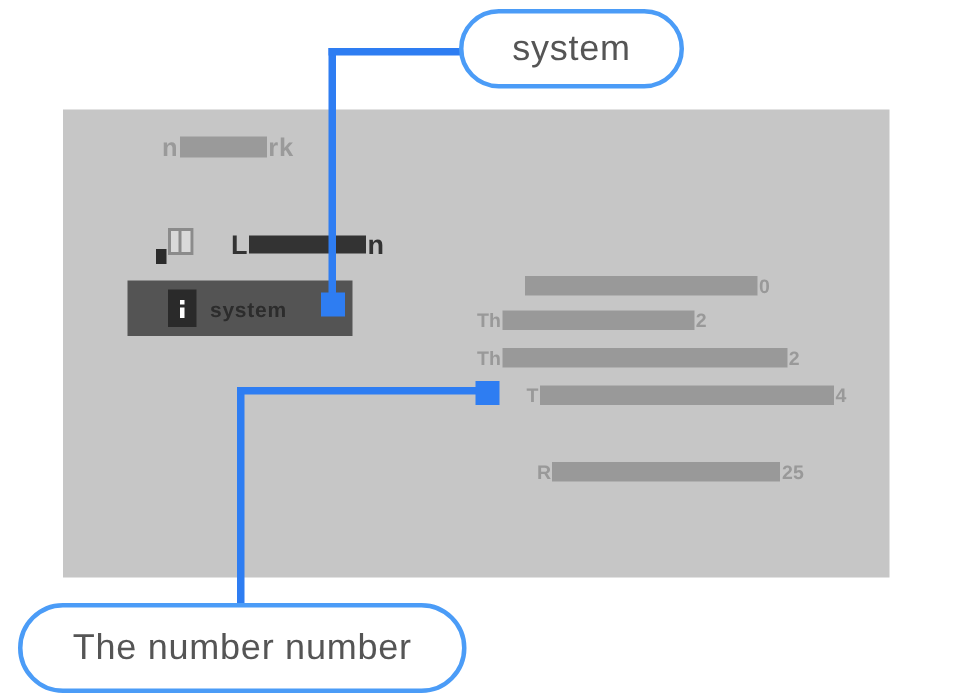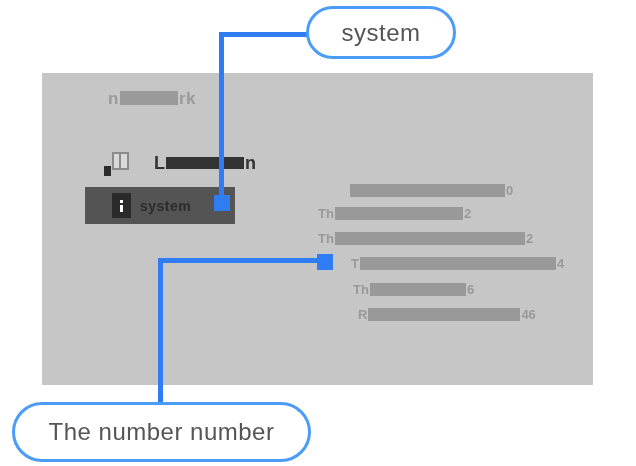--- a/index.html
+++ b/index.html
@@ -166,23 +166,22 @@
     </div>
 
     <div class="info-row ir-0"><span></span><span class="redact row-bar"></span><span>0</span></div>
 
     <div class="info-row ir-1"><span>Th</span><span class="redact row-bar"></span><span>2</span></div>
 
     <div class="info-row ir-2"><span>Th</span><span class="redact row-bar"></span><span>2</span></div>
 
     <div class="info-row ir-3"><span>T</span><span class="redact row-bar"></span><span>4</span></div>
 
-    <div class="info-row ir-4"><span>Th</span><span class="redact row-bar"></span><span>6</span></div>
 
-    <div class="info-row ir-5"><span>R</span><span class="redact row-bar"></span><span>46</span></div>
+    <div class="info-row ir-5"><span>R</span><span class="redact row-bar"></span><span>25</span></div>
   </div>
 
   <div class="conn v-line-top"></div>
   <div class="conn h-line-top"></div>
   <div class="conn marker-top"></div>
 
   <div class="conn v-line-bot"></div>
   <div class="conn h-line-bot"></div>
   <div class="conn marker-bot"></div>
 

